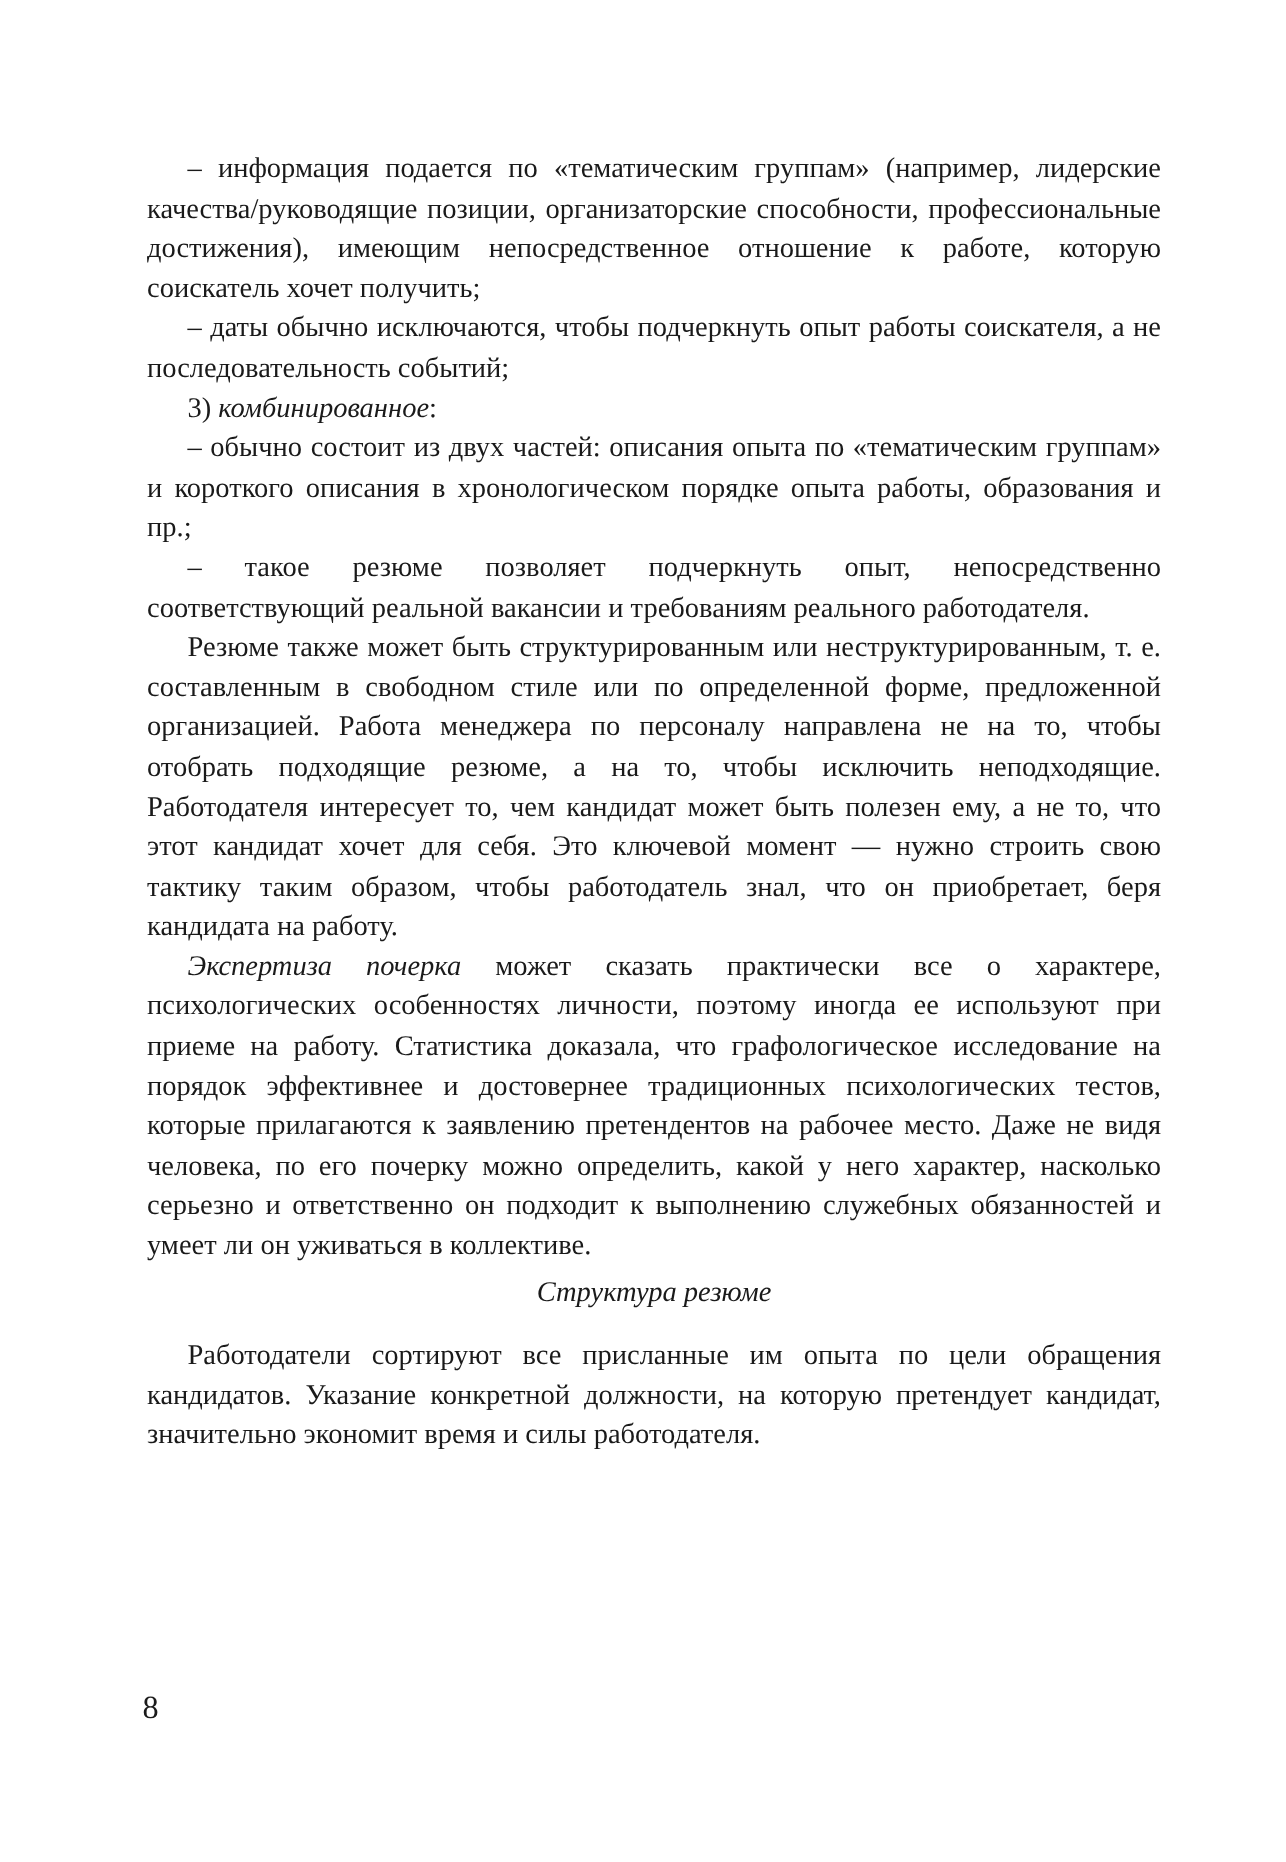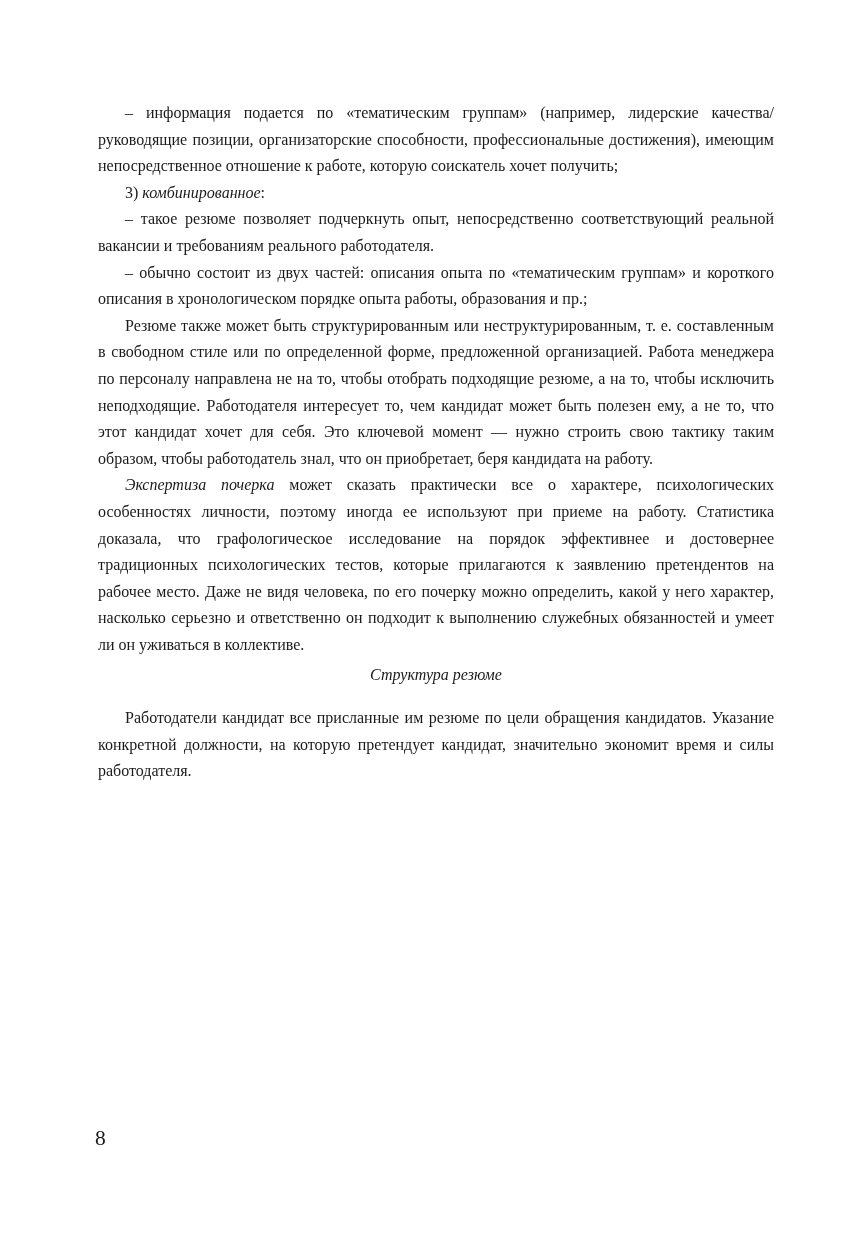--- a/index.html
+++ b/index.html
@@ -3,21 +3,21 @@
 <meta charset="utf-8">
 <style>
   html, body { margin: 0; padding: 0; background: #ffffff; }
   body { width: 857px; height: 1241px; position: relative; overflow: hidden; }
   .page {
     position: absolute;
     left: 98px;
     top: 100px;
     width: 676px;
     font-family: "Liberation Serif", "DejaVu Serif", serif;
-    font-size: 16px;
+    font-size: 19px;
     line-height: 26.6px;
     color: #1a1a1a;
     text-align: justify;
     hyphens: manual;
   }
   .page p { margin: 0; text-indent: 27px; }
   .page p.heading { text-align: center; text-indent: 0; font-style: italic; margin-top: 4px; margin-bottom: 16px; }
   .page p.list-head { text-align: left; }
   em { }
   .page-number {
@@ -27,22 +27,23 @@
     font-family: "Liberation Serif", "DejaVu Serif", serif;
     font-size: 21.5px;
     color: #1a1a1a;
   }
 </style>
 </head>
 <body>
 
 <div class="page">
   <p>– информация подается по «тематическим группам» (например, лидерские качества/руководящие позиции, организаторские способности, профессиональные достижения), имеющим непосредственное отношение к работе, которую соискатель хочет получить;</p>
+  <p>– даты обычно исключаются, чтобы подчеркнуть опыт работы соискателя, а не последовательность событий;</p>
   <p class="list-head"><span>3) </span><em>комбинированное</em><span>:</span></p>
+  <p>– обычно состоит из двух частей: описания опыта по «тематическим группам» и короткого описания в хронологическом порядке опыта работы, образования и пр.;</p>
   <p>– такое резюме позволяет подчеркнуть опыт, непосредственно соответствующий реальной вакансии и требованиям реального работодателя.</p>
-  <p>– обычно состоит из двух частей: описания опыта по «тематическим группам» и короткого описания в хронологическом порядке опыта работы, образования и пр.;</p>
   <p>Резюме также может быть структурированным или неструктурированным, т. е. составленным в свободном стиле или по определенной форме, предложенной организацией. Работа менеджера по персоналу направлена не на то, чтобы отобрать подходящие резюме, а на то, чтобы исключить неподходящие. Работодателя интересует то, чем кандидат может быть полезен ему, а не то, что этот кандидат хочет для себя. Это ключевой момент — нужно строить свою тактику таким образом, чтобы работодатель знал, что он приобретает, беря кандидата на работу.</p>
   <p><em>Экспертиза почерка</em><span> может сказать практически все о характере, психологических особенностях личности, поэтому иногда ее используют при приеме на работу. Статистика доказала, что графологическое исследование на порядок эффективнее и достовернее традиционных психологических тестов, которые прилагаются к заявлению претендентов на рабочее место. Даже не видя человека, по его почерку можно определить, какой у него характер, насколько серьезно и ответственно он подходит к выполнению служебных обязанностей и умеет ли он уживаться в коллективе.</span></p>
   <p class="heading">Структура резюме</p>
-  <p>Работодатели кандидат все присланные им резюме по цели обращения кандидатов. Указание конкретной должности, на которую претендует кандидат, значительно экономит время и силы работодателя.</p>
+  <p>Работодатели сортируют все присланные им опыта по цели обращения кандидатов. Указание конкретной должности, на которую претендует кандидат, значительно экономит время и силы работодателя.</p>
 </div>
 
 <div class="page-number">8</div>
 
 </body></html>

